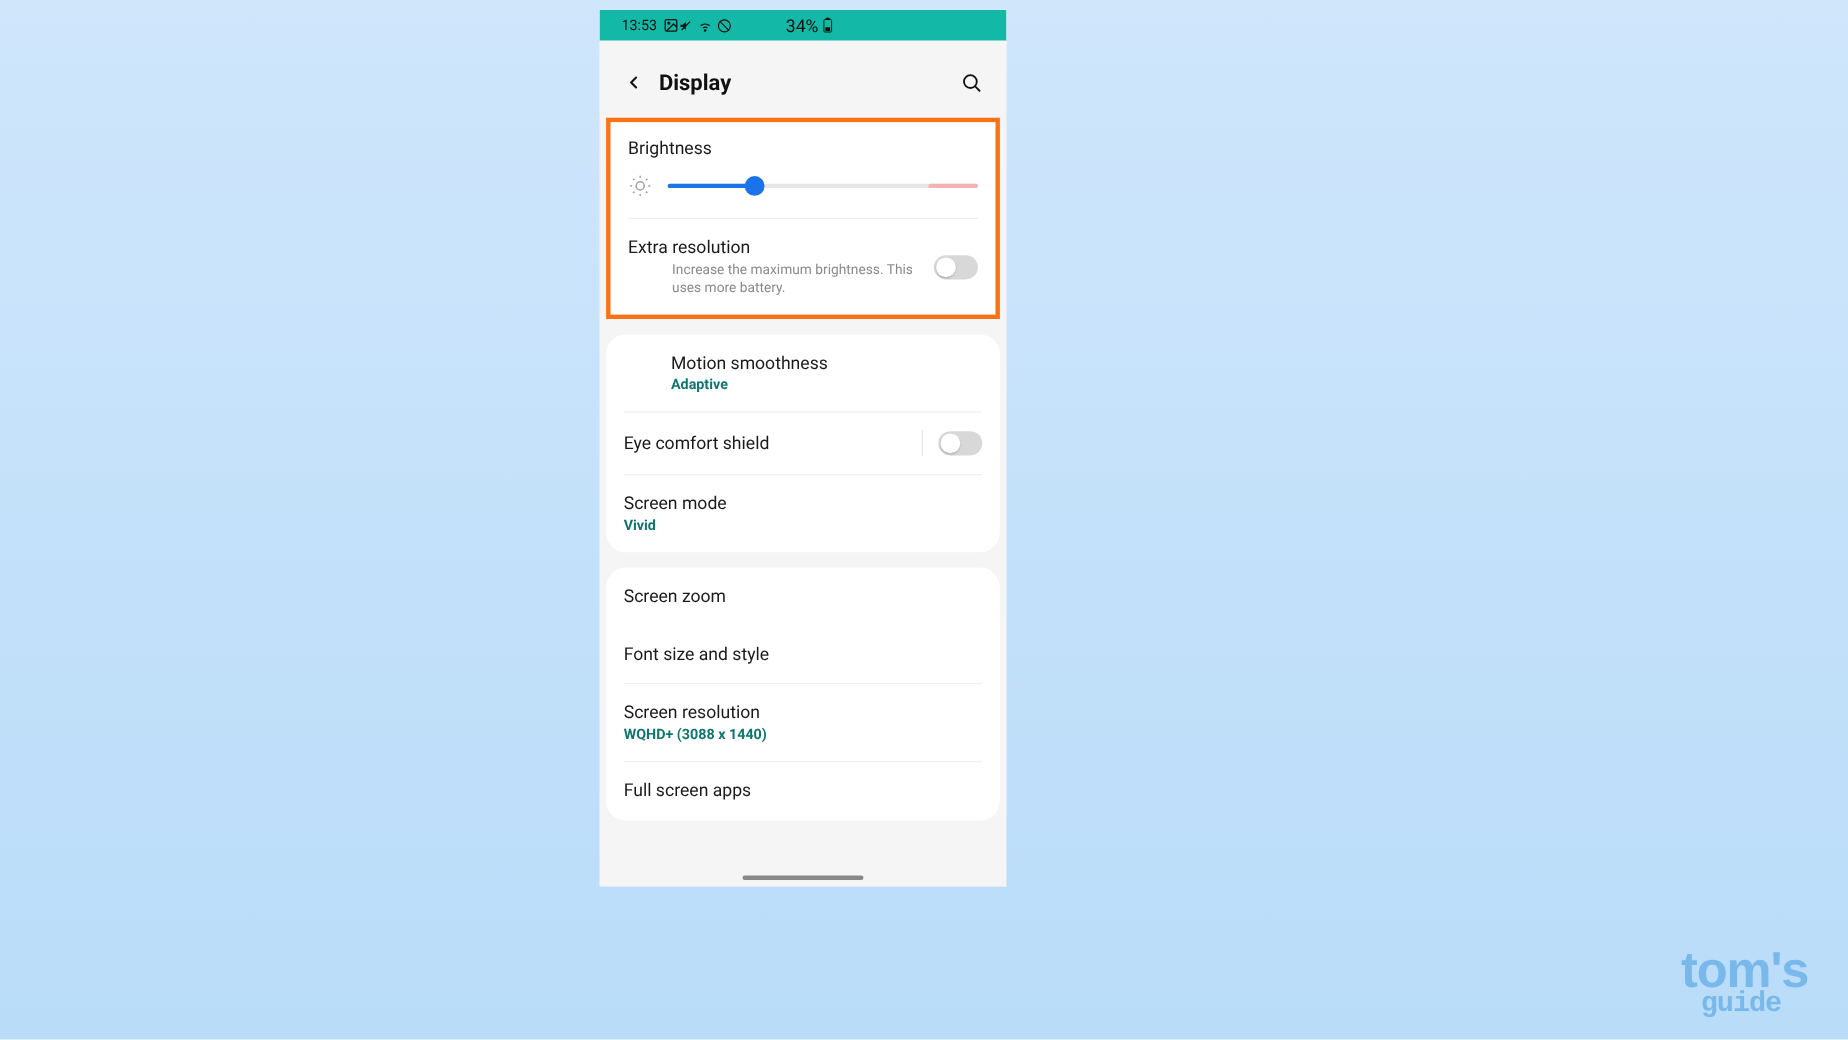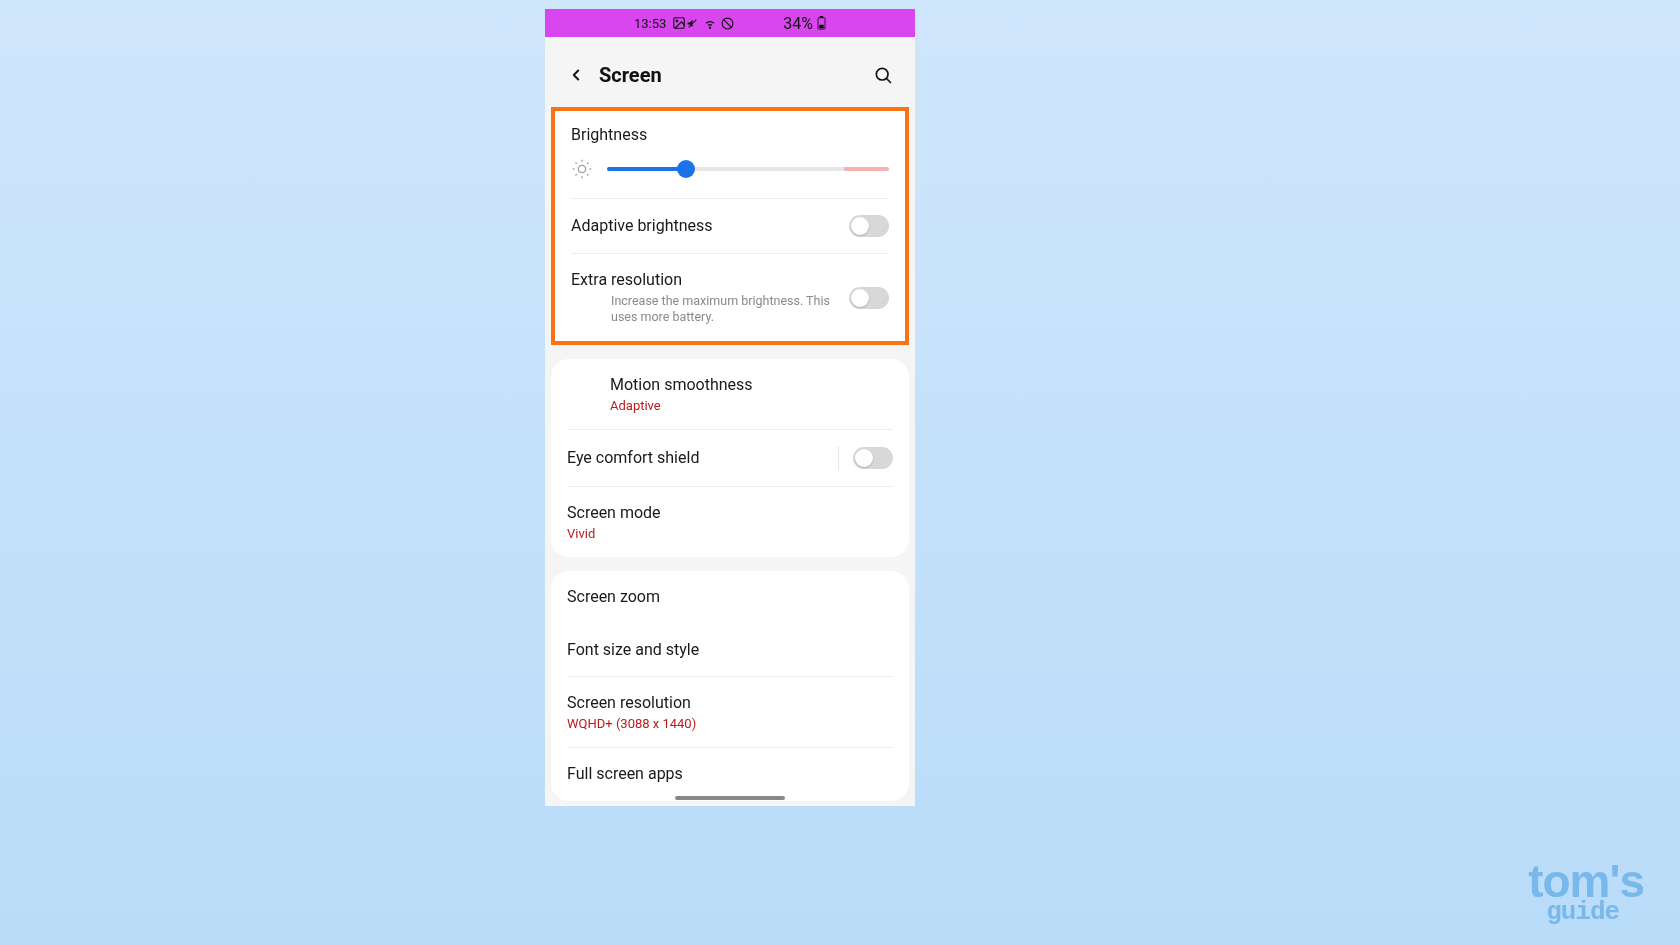--- a/index.html
+++ b/index.html
@@ -16,26 +16,26 @@
       left: 545px;
       top: 9px;
       width: 370px;
       height: 797px;
       background: #f5f5f5;
       overflow: hidden;
     }
     .status-bar {
       height: 28px;
       display: flex;
-      justify-content: center;
+      justify-content: flex-start;
       align-items: center;
       padding: 0 20px;
       font-size: 13px;
       color: #111;
-      background: #d946ef;
+      background: #14b8a6;
     }
     .status-left { display: flex; align-items: center; gap: 6px; }
     .status-right { display: flex; align-items: center; gap: 4px; }
     .status-right svg { flex-shrink: 0; }
     .header {
       display: flex;
       align-items: center;
       padding: 26px 20px 20px 20px;
       background: #f5f5f5;
     }
@@ -105,21 +105,21 @@
     .row {
       display: flex;
       align-items: center;
       justify-content: space-between;
       padding: 16px 0;
     }
     .row + .row, .divider { border-top: 1px solid #eee; }
     .row-left { flex: 1; padding-right: 10px; }
     .row-title { font-size: 16px; color: #1a1a1a; line-height: 1.3; }
     .row-sub { font-size: 12.5px; color: #8a8a8a; margin-top: 2px; line-height: 1.3; margin-left: 40px; }
-    .row-value { font-size: 13px; color: #b91c1c; margin-top: 2px; }
+    .row-value { font-size: 13px; color: #0f766e; margin-top: 2px; font-weight: bold; }
     .toggle {
       width: 40px; height: 22px;
       background: #d8d8d8;
       border-radius: 11px;
       position: relative;
       cursor: pointer;
     }
     .toggle::after {
       content: '';
       position: absolute;
@@ -192,21 +192,21 @@
         </svg>
     </div>
   </div>
 
   <div class="header">
     <div class="back-btn">
       <svg width="18" height="18" viewBox="0 0 24 24" fill="none" stroke="#111" stroke-width="2.5" stroke-linecap="round" stroke-linejoin="round">
           <polyline points="15 18 9 12 15 6"></polyline>
         </svg>
     </div>
-    <div class="header-title">Screen</div>
+    <div class="header-title">Display</div>
     <div class="search-btn">
       <svg width="20" height="20" viewBox="0 0 24 24" fill="none" stroke="#111" stroke-width="2" stroke-linecap="round">
           <circle cx="11" cy="11" r="7"></circle>
           <line x1="21" y1="21" x2="16.5" y2="16.5"></line>
         </svg>
     </div>
   </div>
 
   <div class="content">
 
@@ -228,26 +228,20 @@
           <div class="slider">
             <div class="slider-track"></div>
             <div class="slider-warn" style="width:16%"></div>
             <div class="slider-fill" style="width:28%"></div>
             <div class="slider-thumb" style="left:28%"></div>
           </div>
         </div>
         <div class="divider"></div>
         <div class="row">
           <div class="row-left">
-            <div class="row-title">Adaptive brightness</div>
-          </div>
-          <div class="toggle"></div>
-        </div>
-        <div class="row">
-          <div class="row-left">
             <div class="row-title">Extra resolution</div>
             <div class="row-sub">Increase the maximum brightness. This uses more battery.</div>
           </div>
           <div class="toggle"></div>
         </div>
       </div>
     </div>
 
     <div class="card">
       <div class="card-inner">

